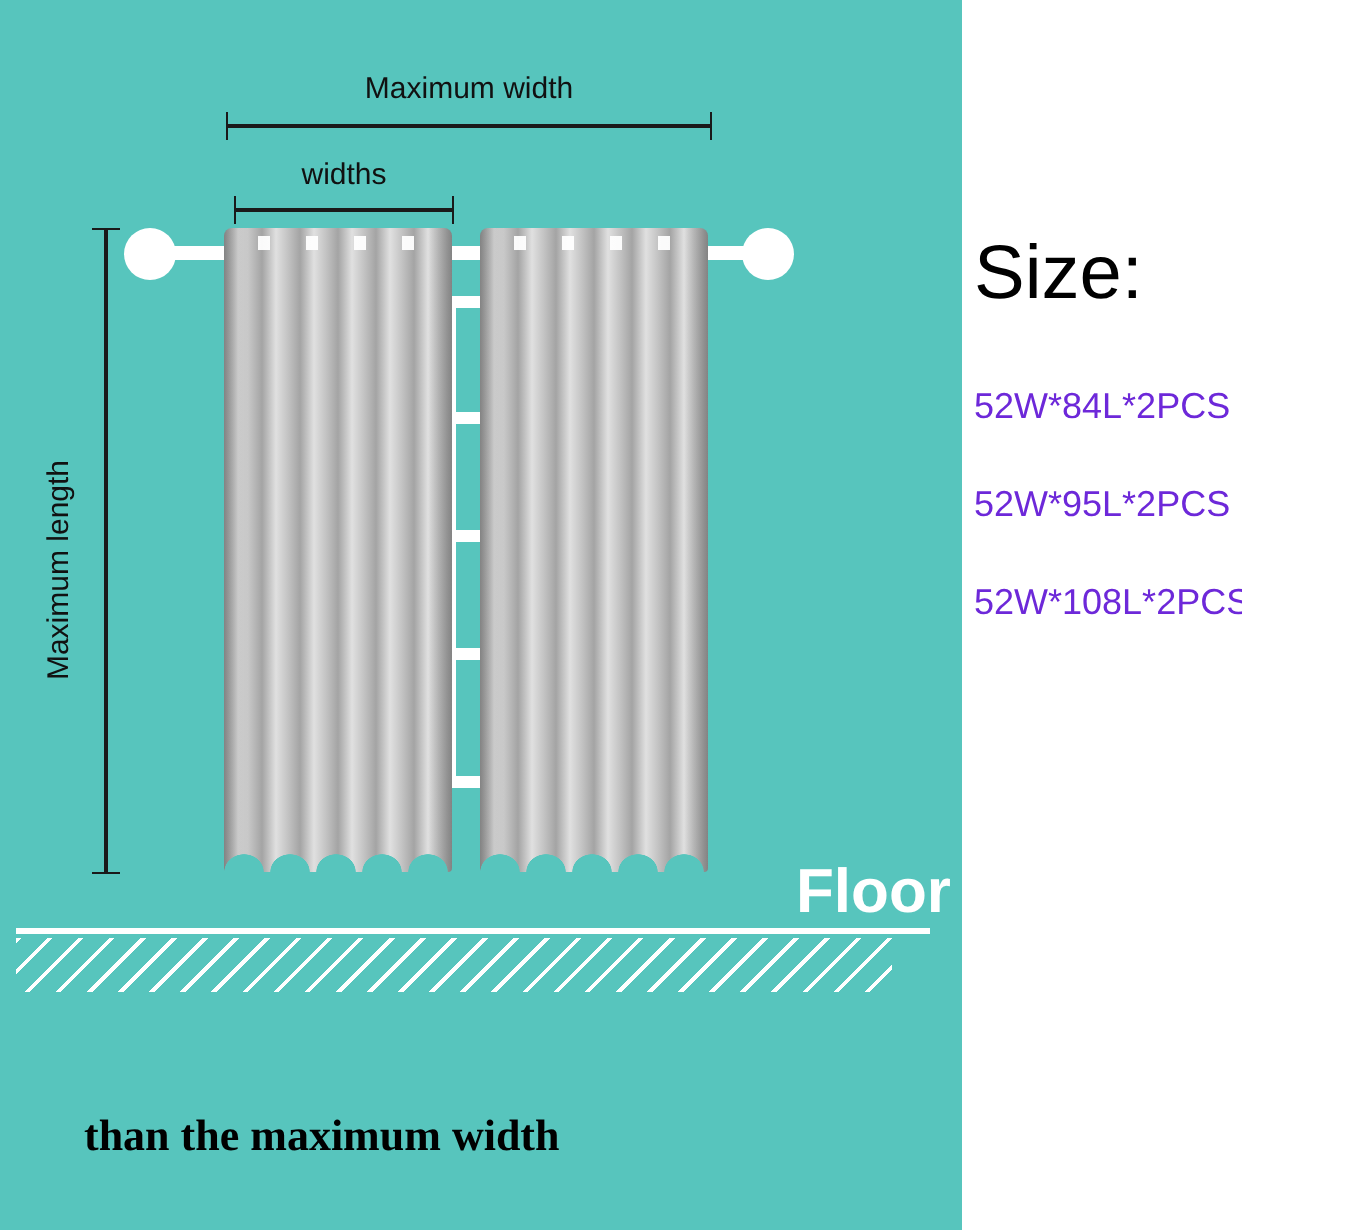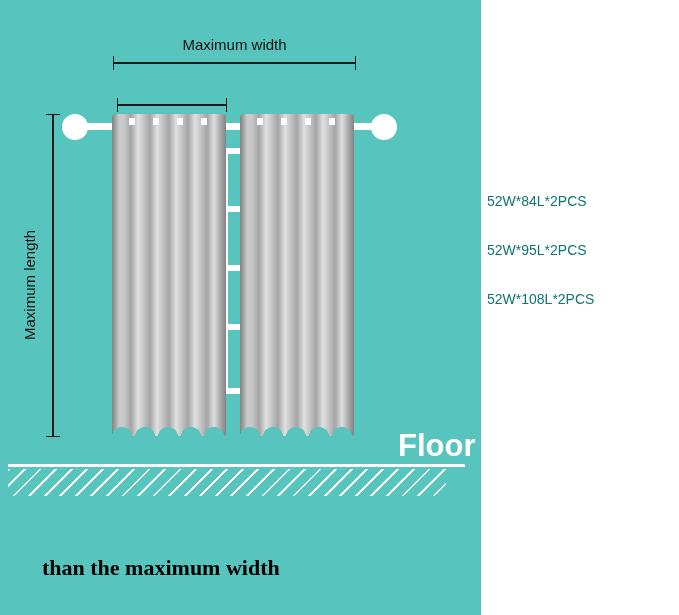--- a/index.html
+++ b/index.html
@@ -54,32 +54,33 @@
   .floor-line { position:absolute; left:8px; top:464px; width:457px; height:3px; background:#fff; }
   .hatch {
     position:absolute; left:8px; top:469px; width:438px; height:27px;
     background: repeating-linear-gradient(135deg, #fff 0px, #fff 2px, rgba(0,0,0,0) 2px, rgba(0,0,0,0) 11px);
   }
   
   .suggestion { position:absolute; left:42px; font-family:"Liberation Serif", serif; font-weight:bold; font-size:22px; color:#000; white-space:nowrap; }
   .sline1 { top:518px; } .sline2 { top:555px; }
   
   .size-title { position:absolute; left:487px; top:116px; font-size:38px; color:#000; }
-  .size-opt { position:absolute; left:487px; font-size:14px; color:#0f766e; white-space:nowrap; }
+  .size-opt { position:absolute; left:487px; font-size:18px; color:#6d28d9; white-space:nowrap; }
   .opt0 { top:193px; } .opt1 { top:242px; } .opt2 { top:291px; }
 </style>
 </head>
 <body>
 
 <div class="canvas">
   <div class="teal"></div>
 
   <div class="mlabel lbl-maxwidth">Maximum width</div>
   <div class="hmeasure mw-line"></div>
 
+  <div class="mlabel lbl-widths">widths</div>
   <div class="hmeasure w-line"></div>
 
   <div class="mlabel lbl-maxlength">Maximum length</div>
   <div class="vmeasure ml-line"></div>
 
   <div class="window">
     <div class="rung rung1"></div>
     <div class="rung rung2"></div>
     <div class="rung rung3"></div>
   </div>
@@ -90,16 +91,17 @@
 
   <div class="curtain left"></div>
   <div class="curtain right"></div>
 
   <div class="floor-label">Floor</div>
   <div class="floor-line"></div>
   <div class="hatch"></div>
 
   <div class="suggestion sline2">than the maximum width</div>
 
+  <div class="size-title">Size:</div>
   <div class="size-opt opt0">52W*84L*2PCS</div>
   <div class="size-opt opt1">52W*95L*2PCS</div>
   <div class="size-opt opt2">52W*108L*2PCS</div>
 </div>
 
 </body></html>

